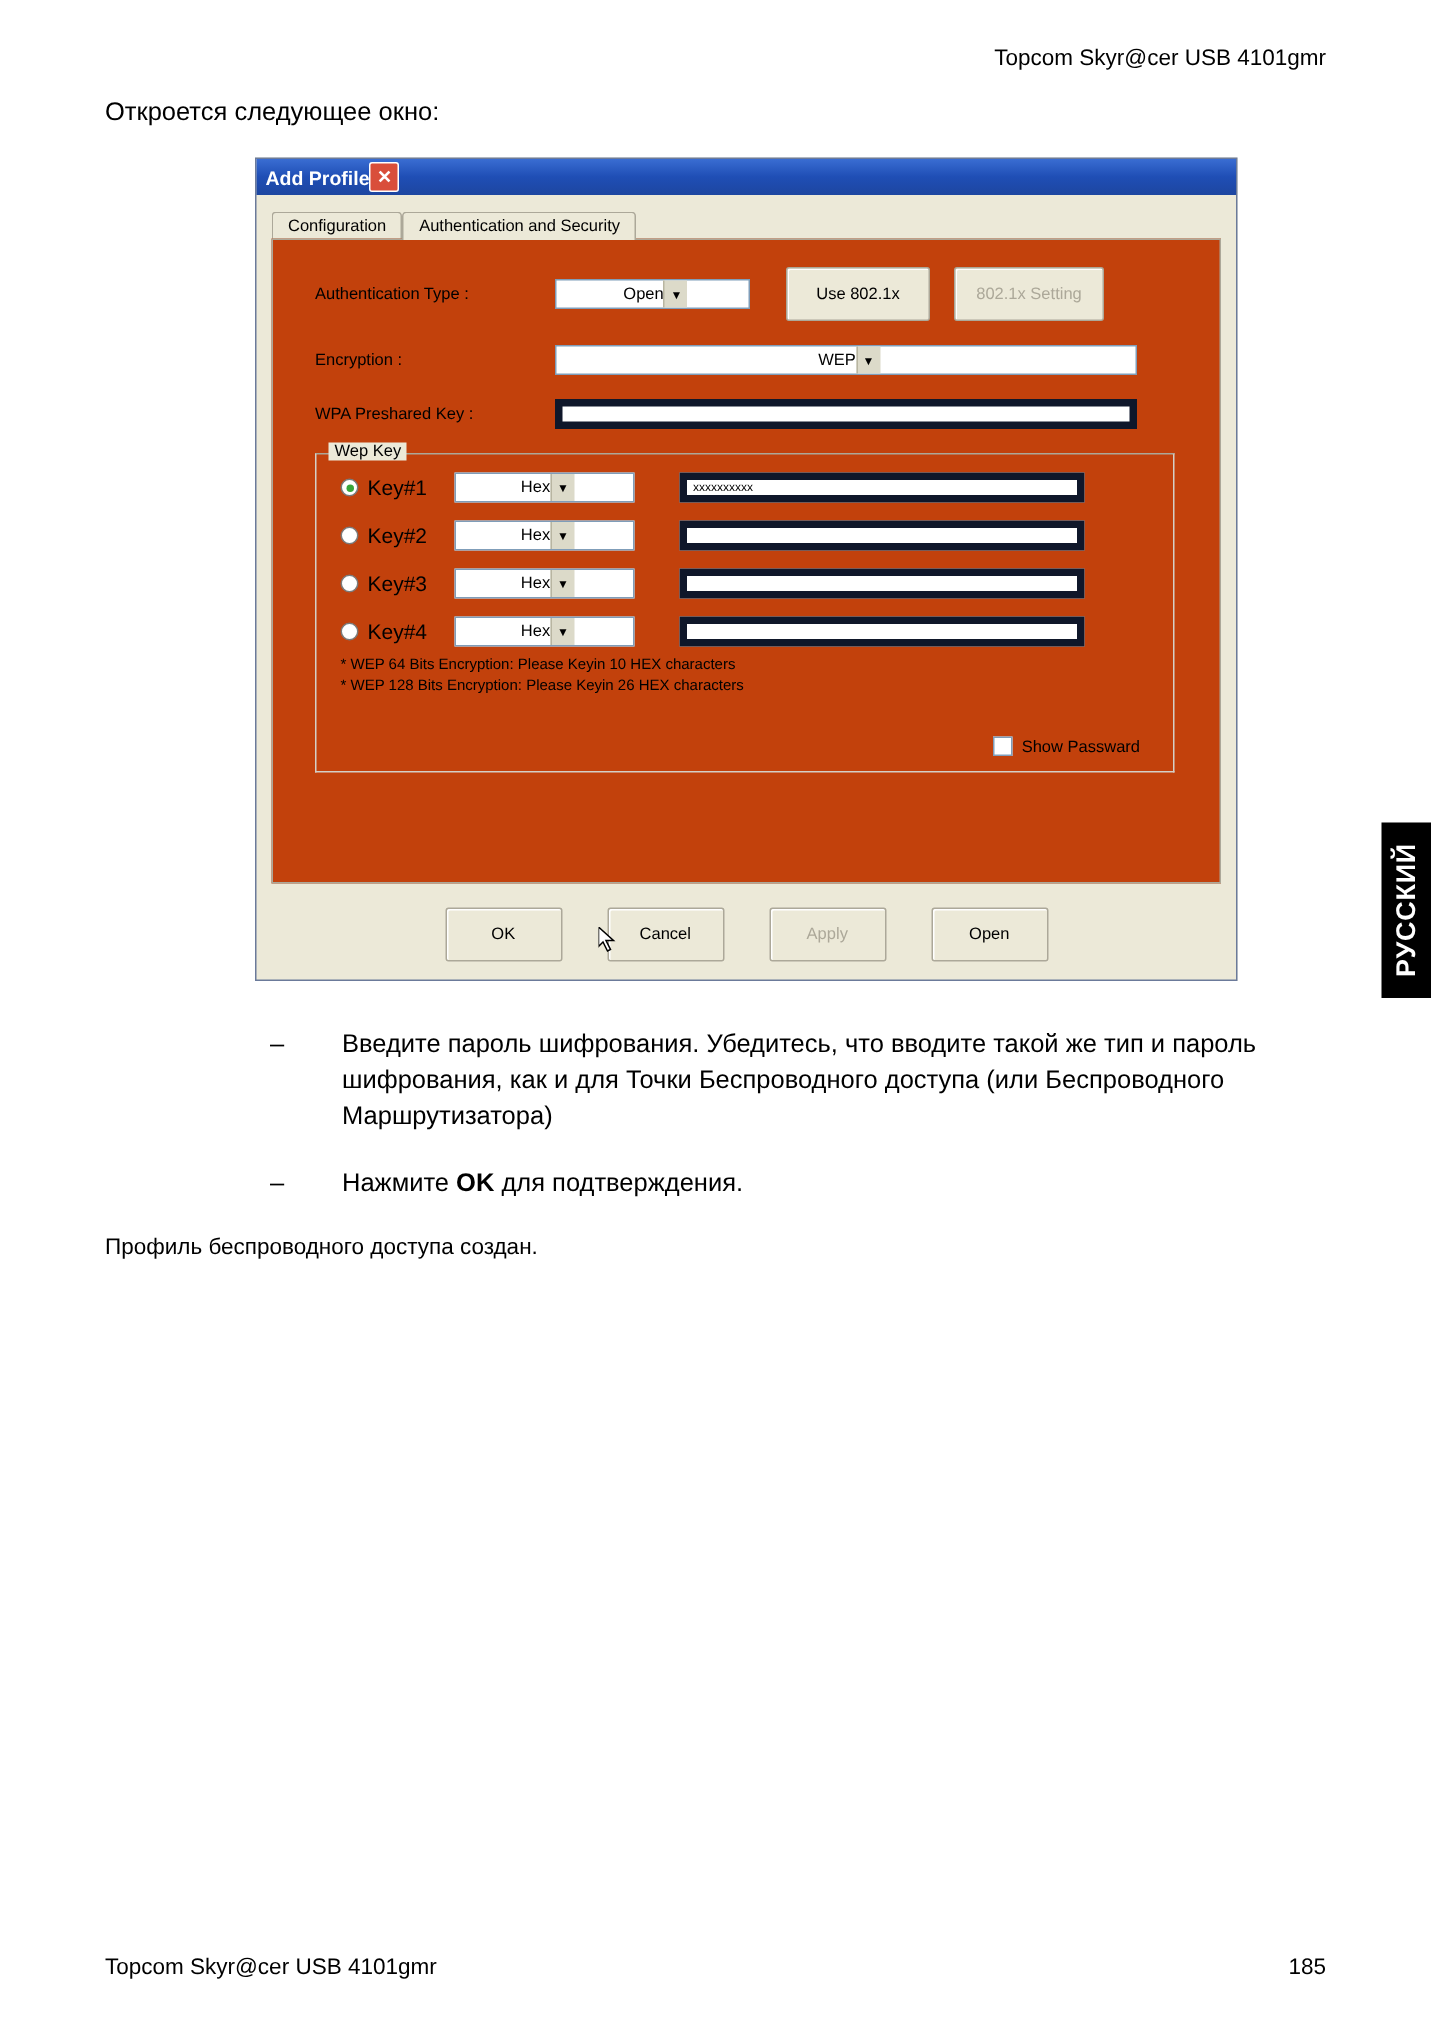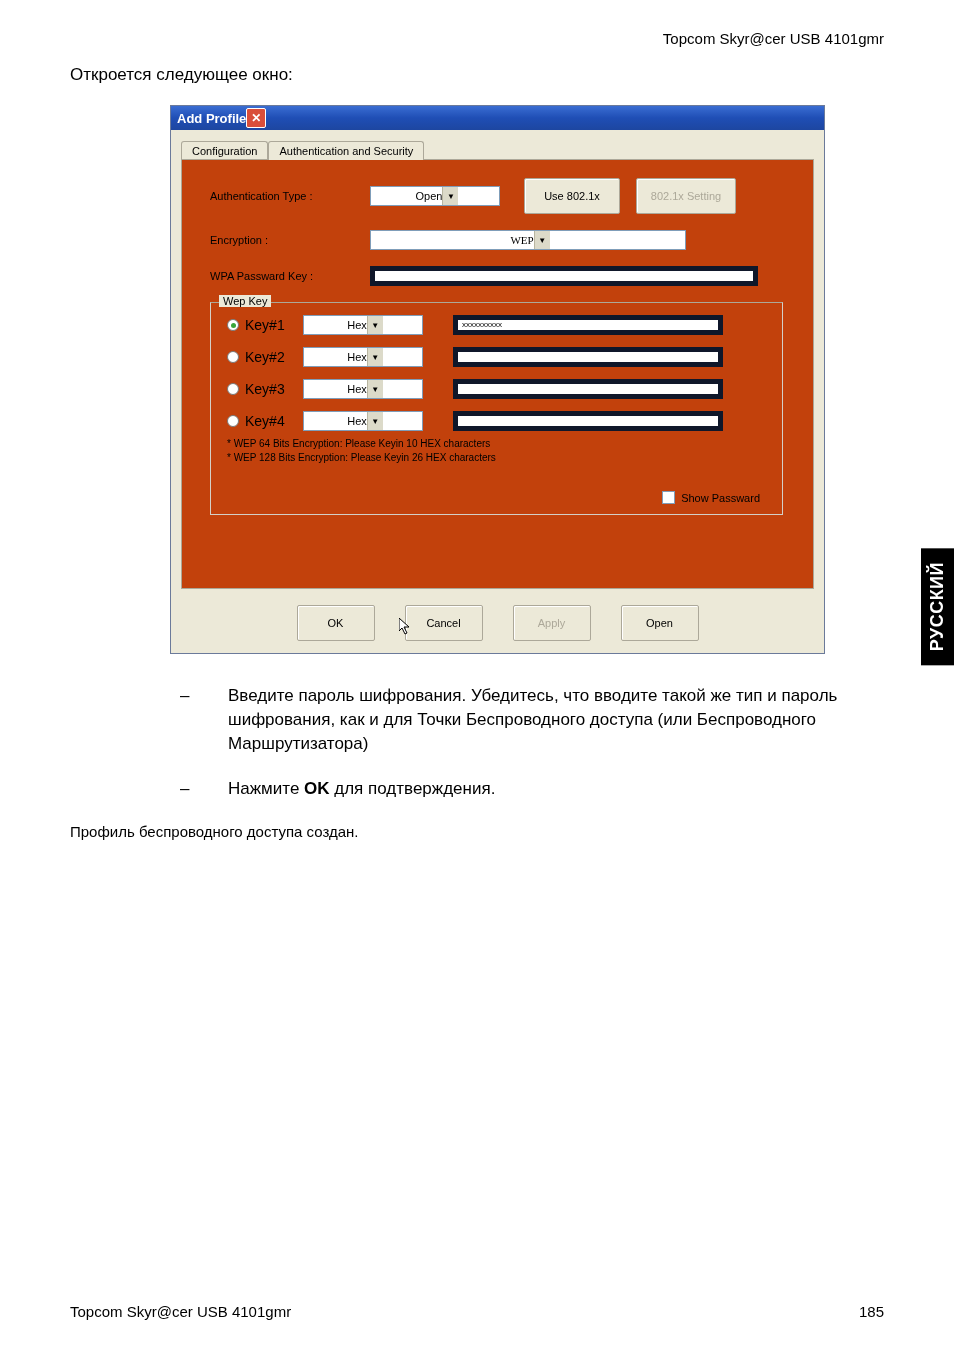--- a/index.html
+++ b/index.html
@@ -293,28 +293,28 @@
               <span class="arrow">▼</span>
             </div>
             <div style="width:24px;"></div>
             <div class="btn" style="width:96px;">Use 802.1x</div>
             <div style="width:16px;"></div>
             <div class="btn disabled" style="width:100px;">802.1x Setting</div>
           </div>
 
           <div class="form-row">
             <div class="form-label">Encryption :</div>
-            <div class="select" style="width:316px;font-family:Liberation Serif, serif;">
+            <div class="select" style="width:388px;">
               <span>WEP</span>
               <span class="arrow">▼</span>
             </div>
           </div>
 
           <div class="form-row">
-            <div class="form-label">WPA Passward Key :</div>
+            <div class="form-label">WPA Preshared Key :</div>
             <div class="textinput" style="width:388px;"></div>
           </div>
 
           <div class="groupbox">
             <div class="groupbox-title">Wep Key</div>
 
             <div class="key-row">
               <span class="radio">
                   <span class="dot"></span>
                 </span>

